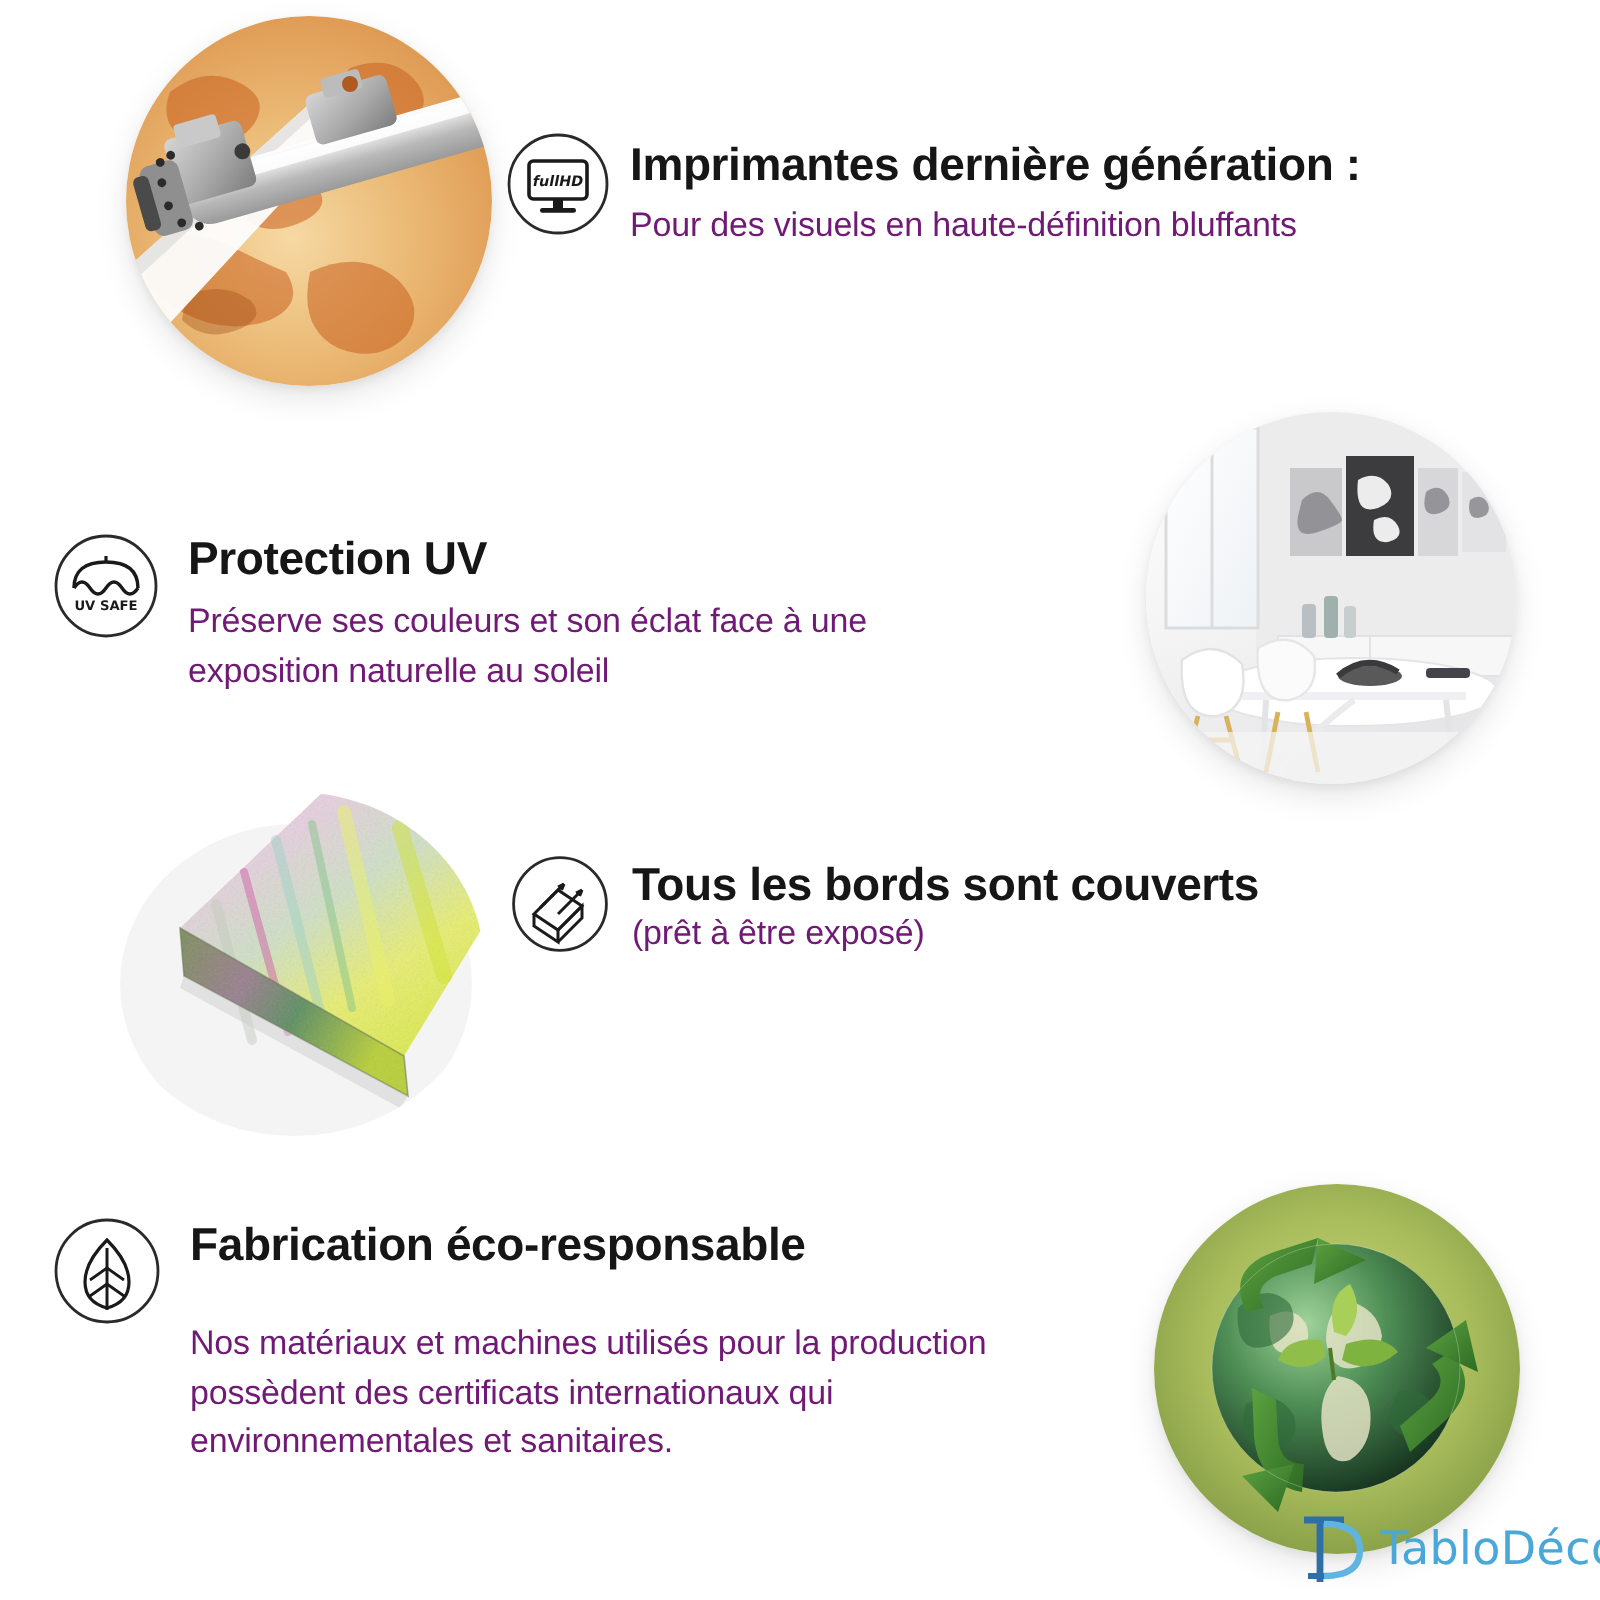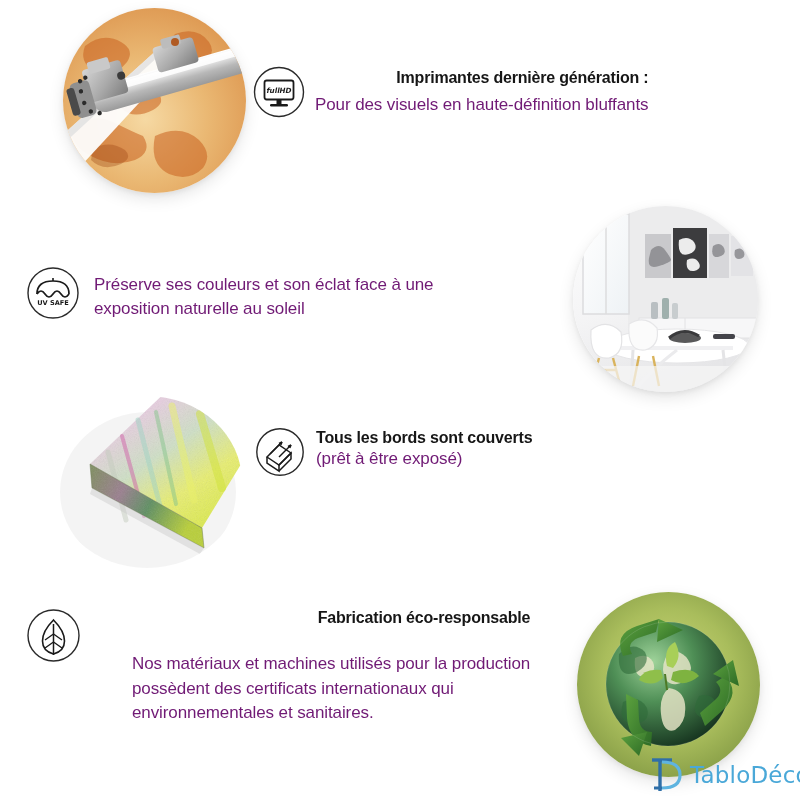--- a/index.html
+++ b/index.html
@@ -13,27 +13,26 @@
   }
 
   .page{ position:relative; width:800px; height:563px; }
 
   
   .feature{ position:absolute; display:flex; align-items:flex-start; }
   .feat-icon{ flex:0 0 auto; }
   .feat-text{ }
 
   .feat-title{
-    font-size:16px;
+    font-size:23px;
     font-weight:bold;
     letter-spacing:-0.2px;
     color:#161616;
     white-space:nowrap;
     line-height:1.15;
-    text-align:right;
   }
   .feat-sub{
     font-size:17px;
     font-weight:normal;
     color:#701a75;
     line-height:1.42;
     letter-spacing:-0.1px;
   }
 
   
@@ -216,20 +215,21 @@
     <div class="feat-icon">
       <svg width="54" height="54" viewBox="0 0 54 54">
         <circle cx="27" cy="27" r="25" fill="none" stroke="#2a2a2a" stroke-width="1.4"></circle>
         <path d="M11 28 q0-13 16-13 t16 13" fill="none" stroke="#1a1a1a" stroke-width="1.7"></path>
         <path d="M11 28 q4-6 8 0 t8 0 8 0 8 0" fill="none" stroke="#1a1a1a" stroke-width="1.7"></path>
         <line x1="27" y1="15" x2="27" y2="12" stroke="#1a1a1a" stroke-width="1.6"></line>
         <text x="27" y="39" text-anchor="middle" font-family="DejaVu Sans, sans-serif" font-size="6.6" font-weight="bold" fill="#1a1a1a">UV SAFE</text>
       </svg>
     </div>
     <div class="feat-text" style="margin-left:14px; padding-top:0px;">
+      <div class="feat-title">Protection UV</div>
       <div class="feat-sub" style="margin-top:7px;text-align:right;">Préserve ses couleurs et son éclat face à une</div>
       <div class="feat-sub">exposition naturelle au soleil</div>
     </div>
   </div>
 
   <div class="photo" style="left:52px; top:396px; width:190px; height:172px; box-shadow:none;">
     <svg viewBox="0 0 190 172" preserveAspectRatio="xMidYMid slice">
       <defs>
         <linearGradient id="cvfront" x1="0.1" y1="0" x2="0.9" y2="1">
           <stop offset="0%" stop-color="#d9e0d2"></stop>
@@ -354,21 +354,21 @@
       <g>
         <path d="M84 78 q-18 -2 -22 10 14 8 24 -2 z" fill="#8fbf4a"></path>
         <path d="M90 74 q-4 -18 8 -24 8 14 -2 26 z" fill="#a8cf58"></path>
         <path d="M96 80 q18 -6 26 4 -14 12 -28 4 z" fill="#7eb340"></path>
         <path d="M88 82 L90 98" stroke="#4e7a26" stroke-width="2" fill="none"></path>
       </g>
       <circle cx="91" cy="92" r="62" fill="none" stroke="#ffffff" stroke-width="0.5" opacity="0.25"></circle>
     </svg>
   </div>
 
-  <div class="feature" style="left:26px; top:608px;gap:37px;">
+  <div class="feature" style="left:26px; top:608px;">
     <div class="feat-icon">
       <svg width="55" height="55" viewBox="0 0 55 55">
         <circle cx="27.5" cy="27.5" r="25.5" fill="none" stroke="#2a2a2a" stroke-width="1.4"></circle>
         <path d="M27.5 12 q11 11 11 21 0 10 -11 13 -11 -3 -11 -13 0 -10 11 -21z" fill="none" stroke="#1a1a1a" stroke-width="1.6"></path>
         <line x1="27.5" y1="16" x2="27.5" y2="47" stroke="#1a1a1a" stroke-width="1.5"></line>
         <path d="M27.5 26 L19 32 M27.5 26 L36 32" fill="none" stroke="#1a1a1a" stroke-width="1.4"></path>
         <path d="M27.5 34 L19 40 M27.5 34 L36 40" fill="none" stroke="#1a1a1a" stroke-width="1.4"></path>
       </svg>
     </div>
     <div class="feat-text" style="margin-left:14px; padding-top:1px;">

